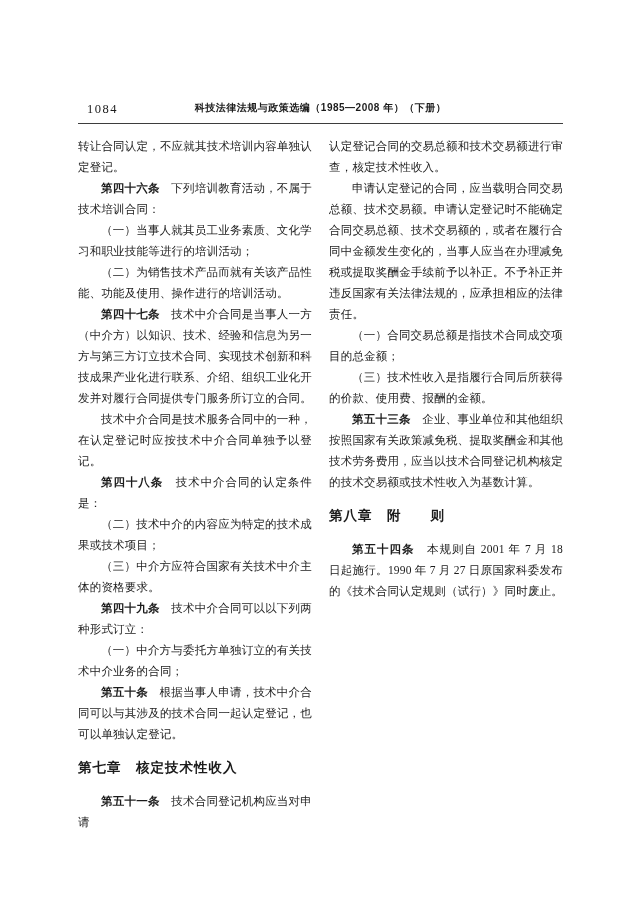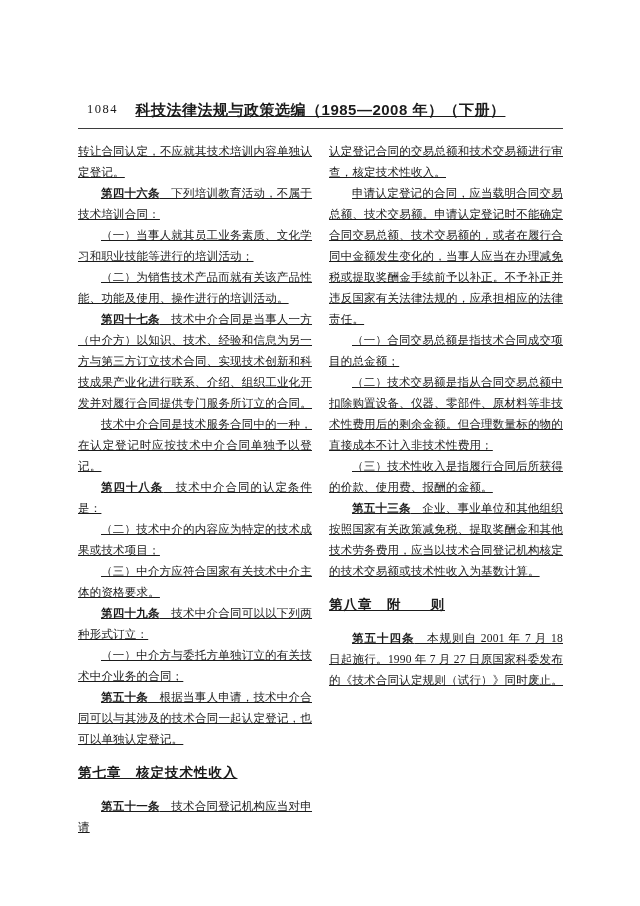--- a/index.html
+++ b/index.html
@@ -14,38 +14,37 @@
     font-family: "Liberation Serif", "DejaVu Serif", serif;
     color: #1b1b1b;
   }
   .page {
     position: relative;
     width: 640px;
     height: 758px;
     box-sizing: border-box;
     padding: 101px 77px 0 78px;
     background: #ffffff;
-    text-decoration: underline;
   }
   .header {
     position: relative;
     padding-bottom: 8px;
   }
   .page-number {
     position: absolute;
     left: 9px;
     top: 1px;
     font-size: 12.5px;
     letter-spacing: 1.5px;
     font-family: "Liberation Serif", "DejaVu Serif", serif;
   }
   .header-title {
     text-align: center;
     font-weight: bold;
-    font-size: 15px;
+    font-size: 10px;
     font-family: "Liberation Sans", "DejaVu Sans", sans-serif;
     letter-spacing: 0.5px;
   }
   .header-divider {
     border: none;
     border-top: 1.5px solid #3d3d3d;
     margin: 0;
   }
   .columns {
     display: flex;
@@ -104,20 +103,19 @@
         <p class="para indent"><span class="article-no">第四十九条</span>　技术中介合同可以以下列两种形式订立：</p>
         <p class="para indent">（一）中介方与委托方单独订立的有关技术中介业务的合同；</p>
         <p class="para indent"><span class="article-no">第五十条</span>　根据当事人申请，技术中介合同可以与其涉及的技术合同一起认定登记，也可以单独认定登记。</p>
         <p class="chapter-heading">第七章　核定技术性收入</p>
         <p class="para indent"><span class="article-no">第五十一条</span>　技术合同登记机构应当对申请</p>
       </div>
     <div class="column" id="col-right">
         <p class="para">认定登记合同的交易总额和技术交易额进行审查，核定技术性收入。</p>
         <p class="para indent">申请认定登记的合同，应当载明合同交易总额、技术交易额。申请认定登记时不能确定合同交易总额、技术交易额的，或者在履行合同中金额发生变化的，当事人应当在办理减免税或提取奖酬金手续前予以补正。不予补正并违反国家有关法律法规的，应承担相应的法律责任。</p>
         <p class="para indent">（一）合同交易总额是指技术合同成交项目的总金额；</p>
-        <p class="para indent">（二）技术交易额是指从合同交易总额中扣除购置设备、仪器、零部件、原材料等非技术性费用后的剩余金额。但合理数量标的物的直接成本不计入非技术性费用；</p>
         <p class="para indent">（三）技术性收入是指履行合同后所获得的价款、使用费、报酬的金额。</p>
         <p class="para indent"><span class="article-no">第五十三条</span>　企业、事业单位和其他组织按照国家有关政策减免税、提取奖酬金和其他技术劳务费用，应当以技术合同登记机构核定的技术交易额或技术性收入为基数计算。</p>
         <p class="chapter-heading">第八章　附　　则</p>
         <p class="para indent"><span class="article-no">第五十四条</span>　本规则自 2001 年 7 月 18 日起施行。1990 年 7 月 27 日原国家科委发布的《技术合同认定规则（试行）》同时废止。</p>
       </div>
   </div>
 </div>
 
 </body></html>

